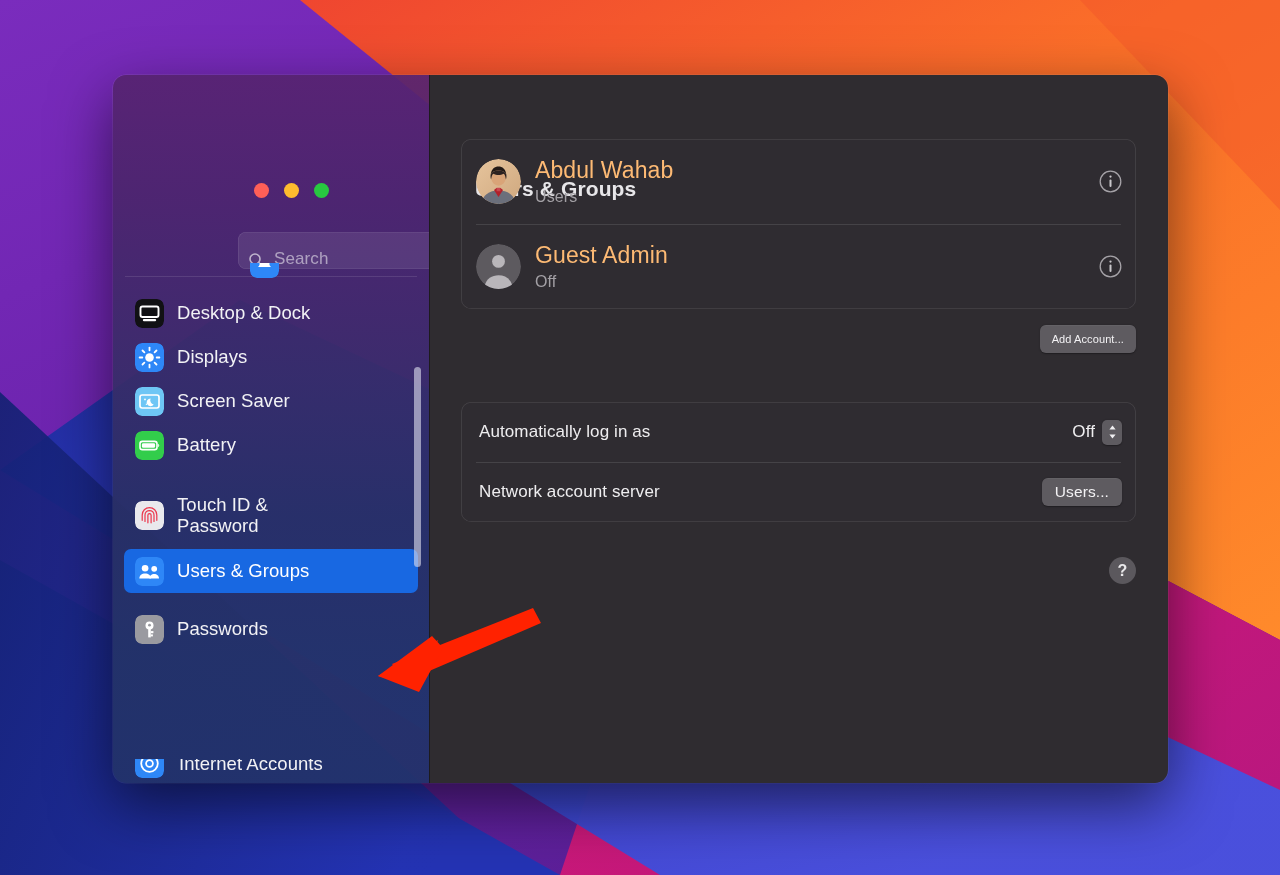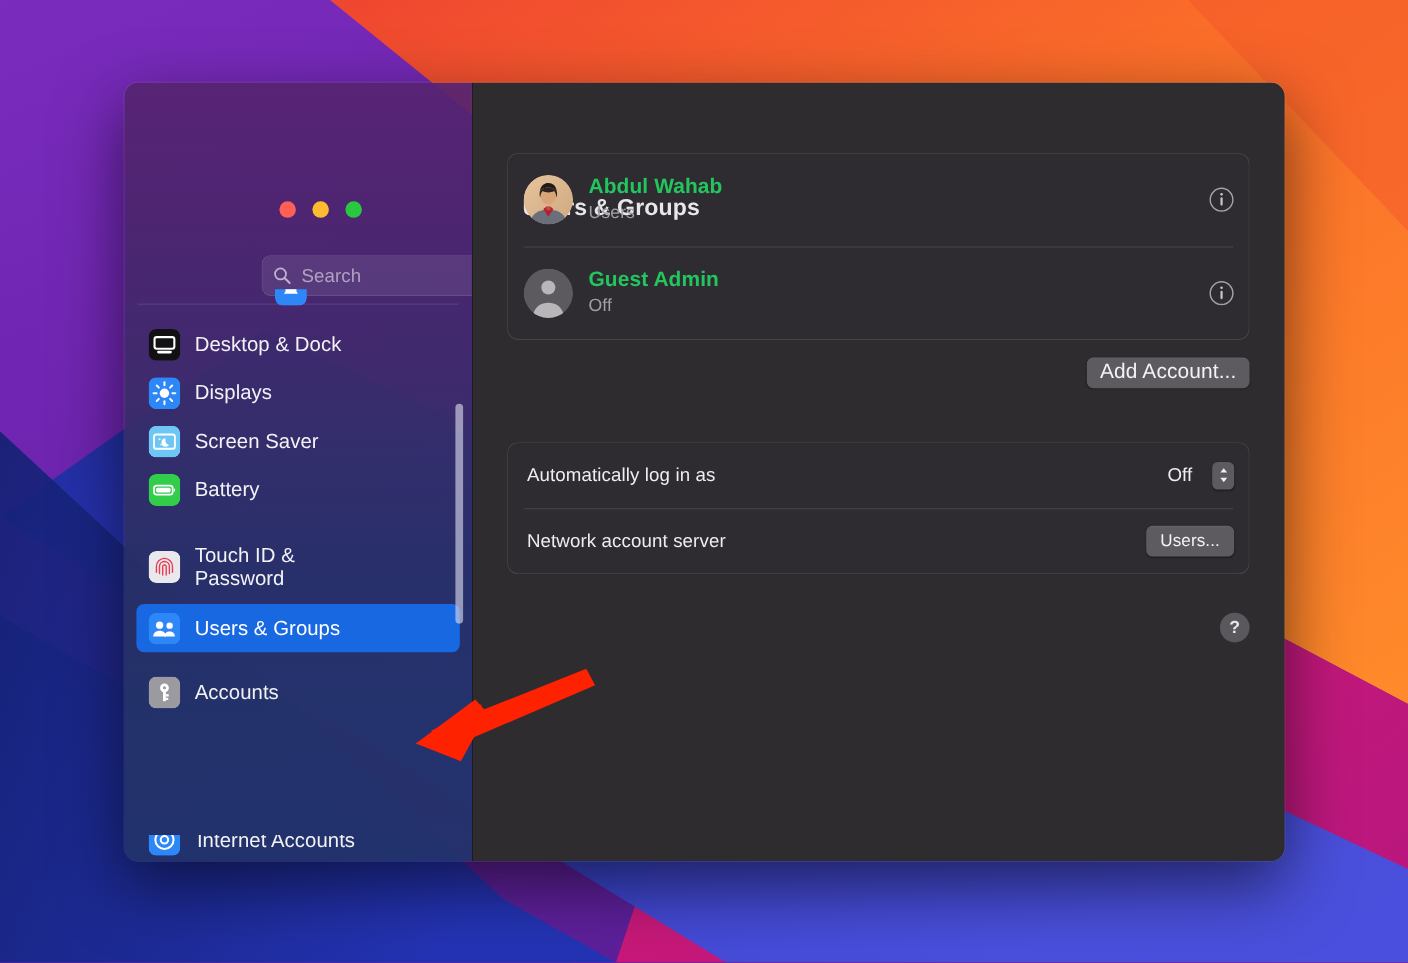--- a/index.html
+++ b/index.html
@@ -44,21 +44,21 @@
   .light.red    { background: #ff5f57; }
   .light.yellow { background: #febc2e; }
   .light.green  { background: #28c840; }
 
   #search-field {
     position: absolute; left: 125px; top: 157px;
     width: 290px; height: 37px;
     border-radius: 8px;
     background: rgba(255,255,255,.09);
     box-shadow: inset 0 0 0 .6px rgba(255,255,255,.13);
-    display: flex; align-items: center; padding: 0 10px;
+    display: flex; align-items: flex-end; padding: 0 10px;
   }
   #search-field .sicon { width: 17px; height: 17px; flex: 0 0 auto; opacity: .62; }
   #search-text {
     margin-left: 9px; font-size: 17px; color: rgba(255,255,255,.52);
     letter-spacing: .1px;
   }
 
   #sb-scroll { position: absolute; left: 0; top: 188px; width: 316px; bottom: 0; }
   .sb-divider { height: 1px; background: rgba(255,255,255,.11); margin: 13px 12px 0 12px; }
   .sb-gap { height: 14px; }
@@ -136,38 +136,38 @@
   #users-card { top: 64px; height: 170px; }
   #options-card { top: 327px; height: 120px; }
 
   .user-row { position: relative; height: 85px; display: flex; align-items: center; padding: 0 14px 0 15px; }
   .row-sep { position: absolute; left: 15px; right: 15px; height: 1px; background: rgba(255,255,255,.11); }
 
   .avatar { width: 45px; height: 45px; border-radius: 50%; flex: 0 0 auto; overflow: hidden; }
   .avatar svg { width: 45px; height: 45px; display: block; }
 
   .user-text { margin-left: 14px; flex: 1 1 auto; }
-  .user-name { font-size: 19px; color: #22c55e; line-height: 1.3; letter-spacing: .1px; font-weight: bold; }
+  .user-name { font-size: 23px; color: #fdba74; line-height: 1.3; letter-spacing: .1px; }
   .user-sub  { font-size: 16px; color: #a3a0a5; line-height: 1.35; letter-spacing: .1px; }
 
   .info-btn { width: 23px; height: 23px; flex: 0 0 auto; }
   .info-btn svg { width: 23px; height: 23px; display: block; }
 
   #add-account-btn {
     position: absolute; right: 32px; top: 250px;
     height: 28px; padding: 0 12px;
     display: flex; align-items: center;
     border-radius: 6px;
     background: #5e5b60;
     box-shadow: 0 .6px 1.4px rgba(0,0,0,.35), inset 0 .6px 0 rgba(255,255,255,.09);
-    font-size: 19px; color: #f3f2f4; letter-spacing: .1px;
+    font-size: 11px; color: #f3f2f4; letter-spacing: .1px;
     white-space: nowrap;
   }
 
-  .opt-row { position: relative; height: 60px; display: flex; align-items: center; padding: 0 14px 0 18px; gap: 11px; }
+  .opt-row { position: relative; height: 60px; display: flex; align-items: center; padding: 0 14px 0 18px; }
   .opt-label { font-size: 17px; color: #eeedef; flex: 1 1 auto; letter-spacing: .1px; }
 
   #autologin-value {
     font-size: 17px; color: #efeef0; margin-right: 7px; letter-spacing: .1px;
   }
   .stepper {
     width: 20px; height: 25px; border-radius: 5px;
     background: #5e5b60;
     box-shadow: 0 .6px 1.4px rgba(0,0,0,.35);
     display: flex; align-items: center; justify-content: center;
@@ -368,21 +368,21 @@
         <span class="app-icon">
           <svg viewBox="0 0 29 29">
             <rect width="29" height="29" rx="7" fill="#9a9aa0"></rect>
             <circle cx="14.5" cy="10.4" r="4" fill="#fff"></circle>
             <circle cx="14.5" cy="10.2" r="1.4" fill="#9a9aa0"></circle>
             <rect x="13.2" y="13.2" width="2.6" height="9.2" fill="#fff"></rect>
             <rect x="15.8" y="16.1" width="2.6" height="2.1" fill="#fff"></rect>
             <rect x="15.8" y="19.4" width="2.1" height="2" fill="#fff"></rect>
           </svg>
         </span>
-        <span class="sb-label">Accounts</span>
+        <span class="sb-label">Passwords</span>
       </div>
 
       <div id="sb-clip-bottom">
         <div class="row">
           <span class="app-icon">
             <svg viewBox="0 0 29 29">
               <rect width="29" height="29" rx="7" fill="#2e87f7"></rect>
               <g fill="none" stroke="#fff" stroke-width="1.8">
                 <circle cx="14.5" cy="14.5" r="8.3"></circle>
                 <circle cx="14.5" cy="14.5" r="3.4"></circle>

